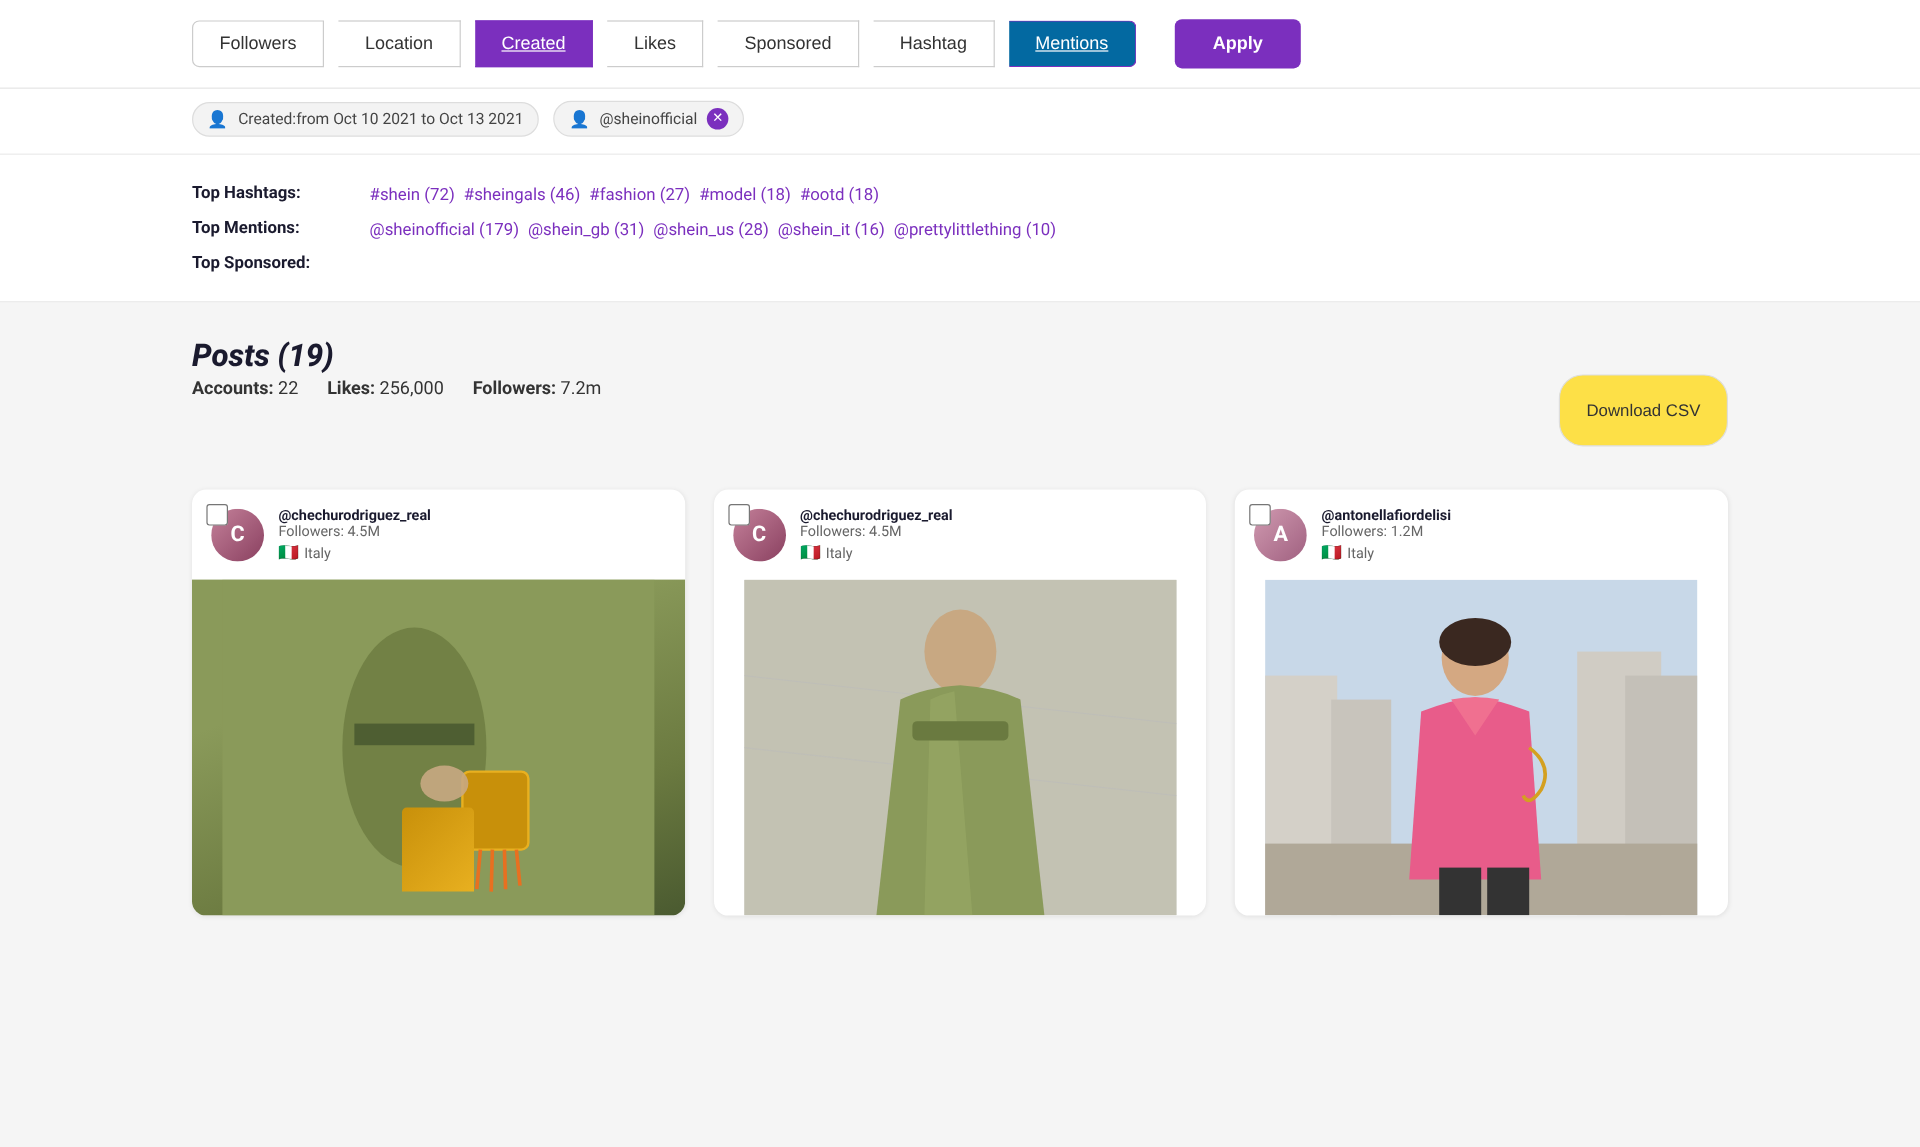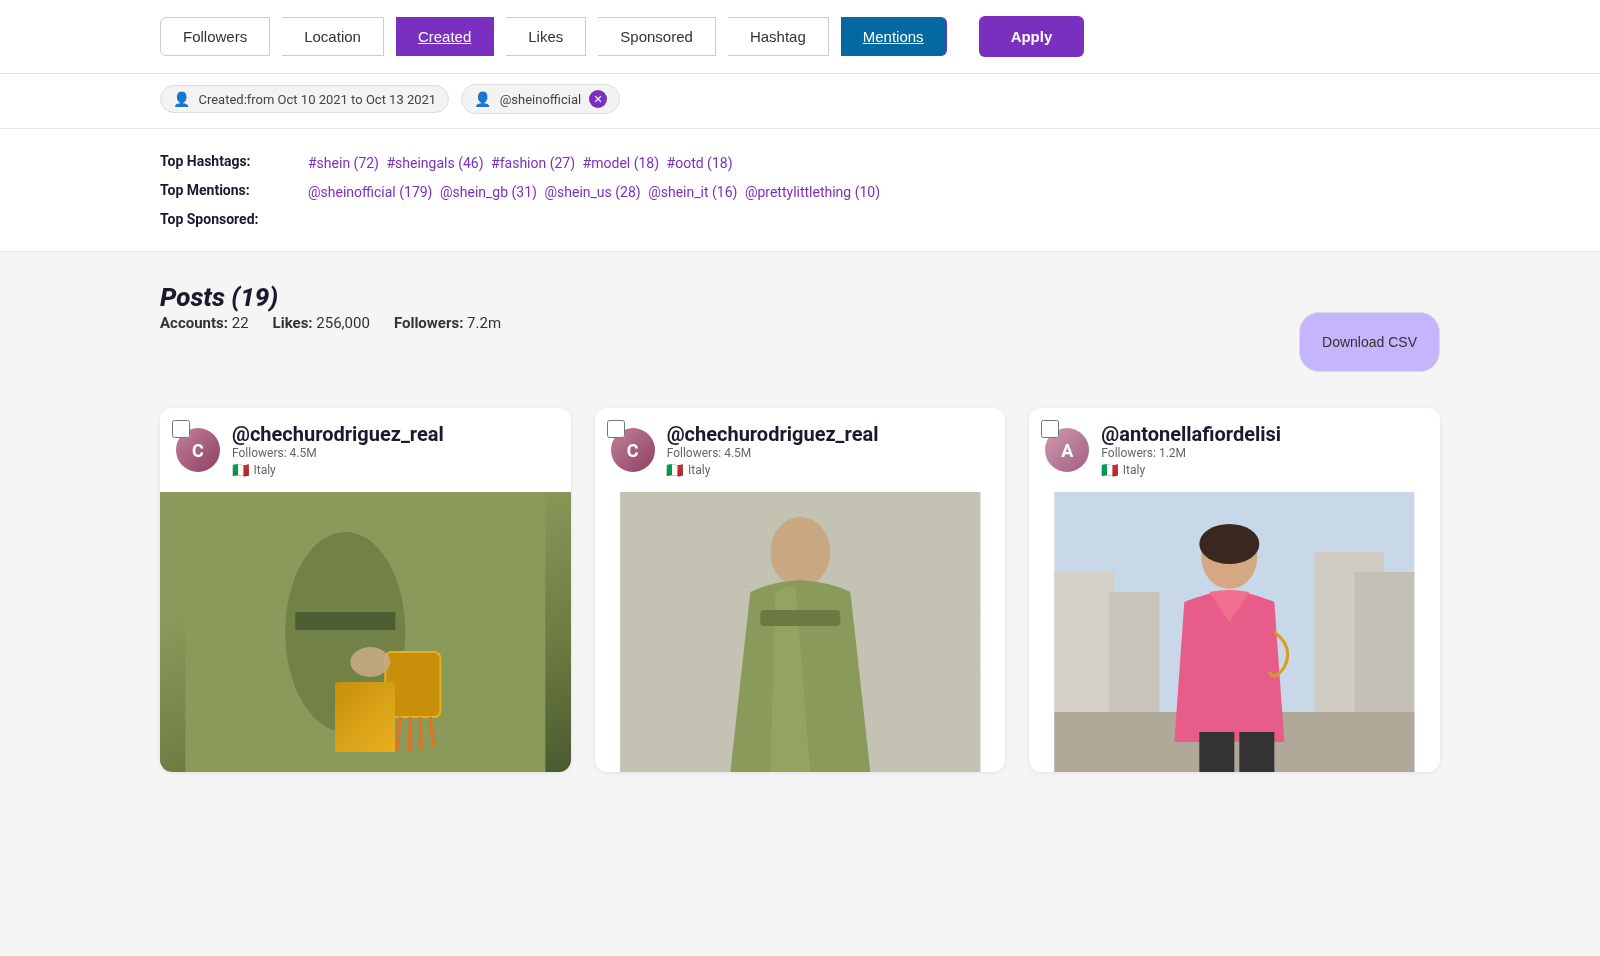--- a/index.html
+++ b/index.html
@@ -150,21 +150,21 @@
       gap: 24px;
       margin-bottom: 38px;
       font-size: 15px;
       color: #333;
     }
     .posts-meta span b {
       font-weight: 700;
     }
 
     .download-csv-btn {
-      background: #c4b5fd;
+      background: #fde047;
       border: 1px solid #ddd;
       border-radius: 20px;
       padding: 21px 22px;
       font-size: 14px;
       cursor: pointer;
       color: #333;
     }
 
     .posts-grid {
       display: grid;
@@ -207,21 +207,21 @@
       background: linear-gradient(135deg, #d4a0c0, #9a6b9a);
       display: flex;
       align-items: center;
       justify-content: center;
       color: #fff;
       font-size: 18px;
       font-weight: 700;
     }
 
     .user-details .username {
-      font-size: 20px;
+      font-size: 12px;
       font-weight: 700;
       color: #1a1a2e;
     }
     .user-details .followers {
       font-size: 12px;
       color: #666;
     }
     .user-details .location {
       display: flex;
       align-items: center;

